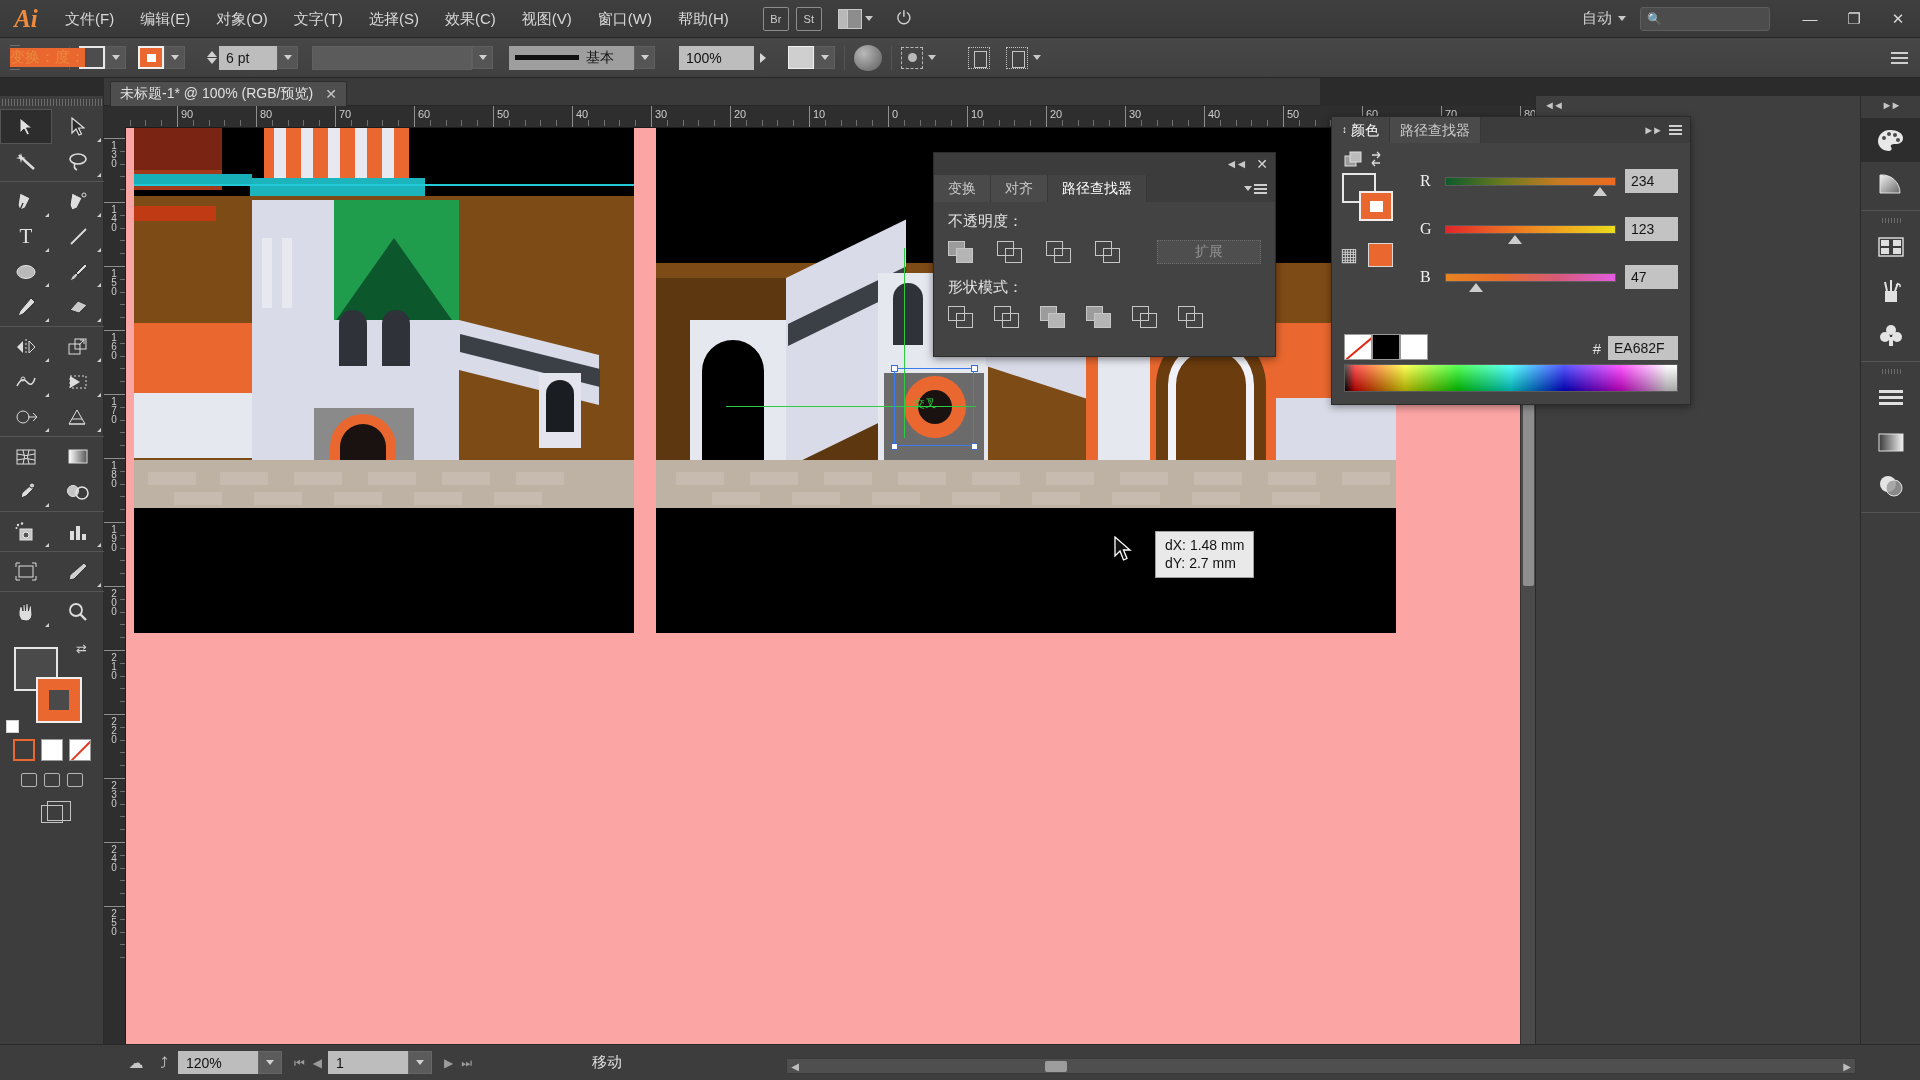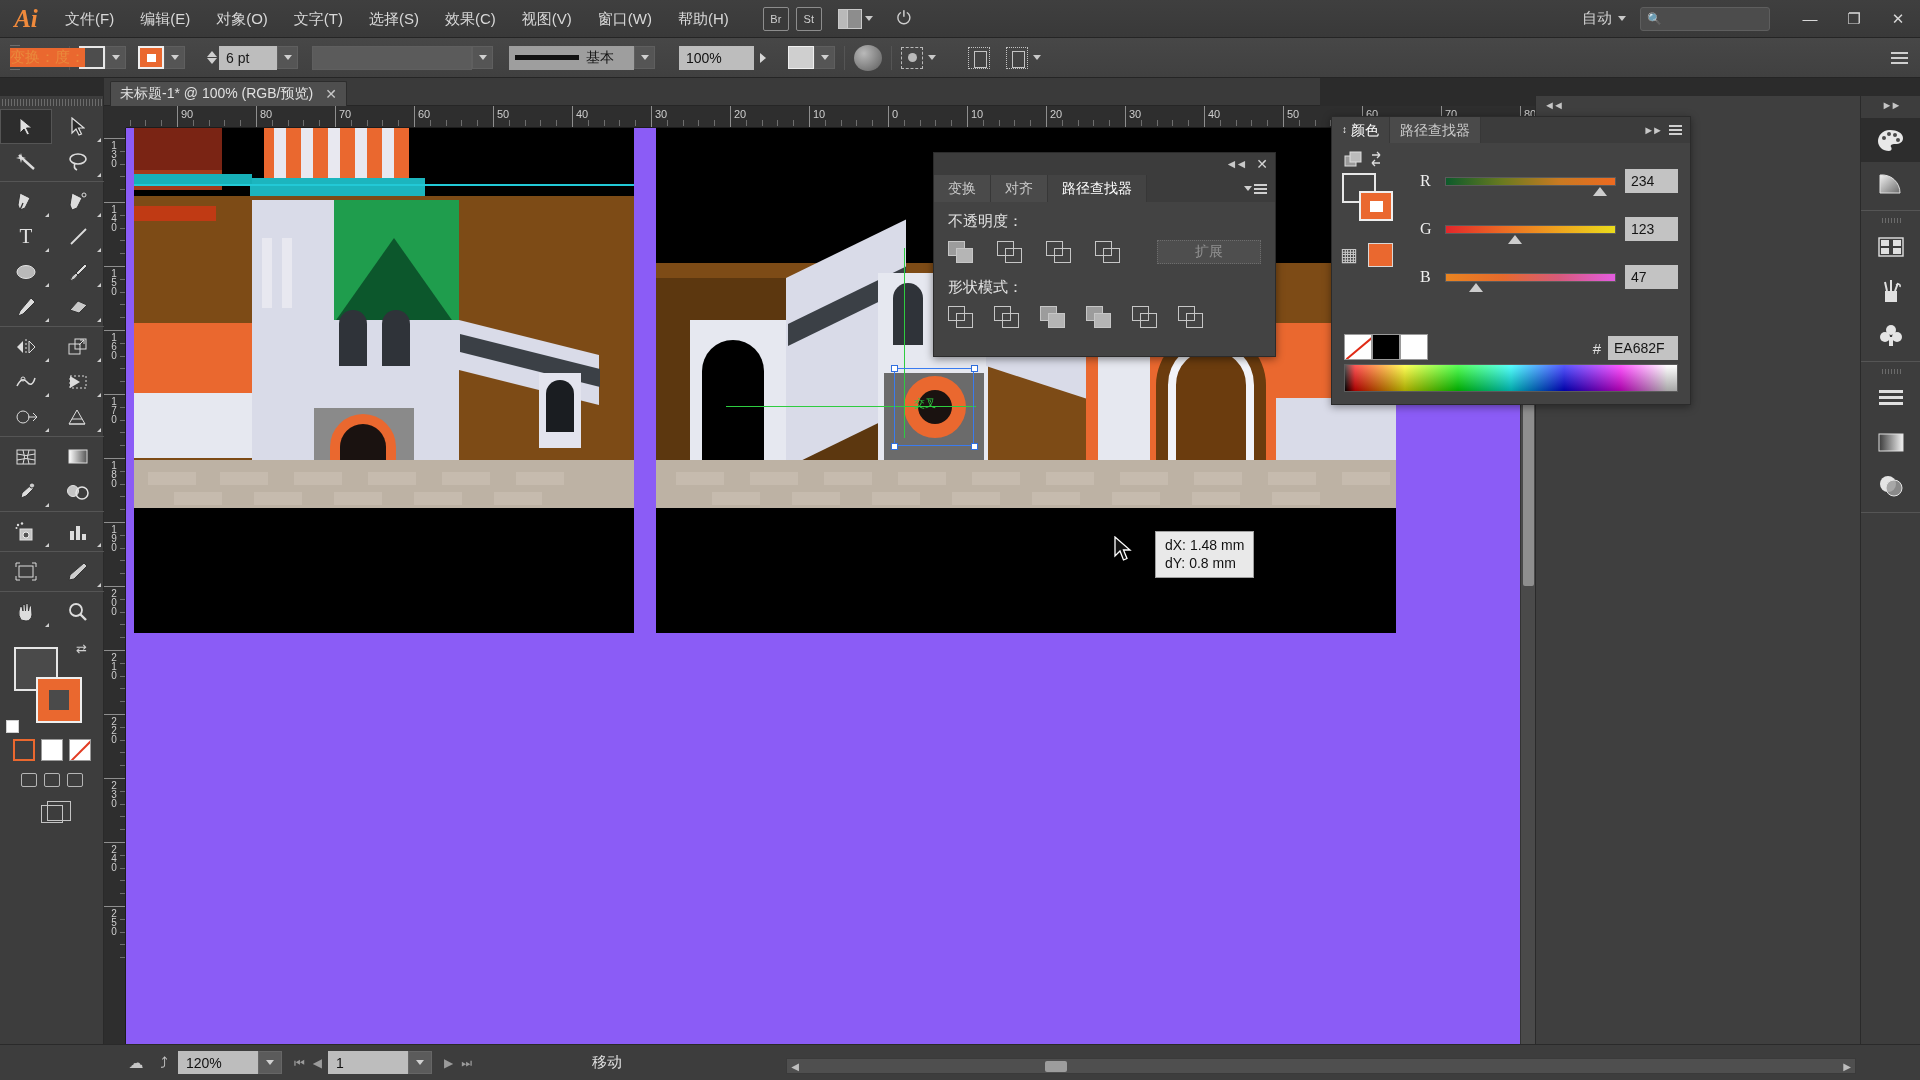--- a/index.html
+++ b/index.html
@@ -181,21 +181,21 @@
   }
   .ruler-corner { position:absolute;top:0;left:0;width:22px;height:22px;background:#2e2e2e;z-index:5;}
   .rtick { position:absolute; top:0; width:1px; height:22px; background:#8e8e8e; }
   .rtick.minor { height:6px; top:14px; background:#6e6e6e; }
   .rlabel { position:absolute; top:2px; font-size:11px; color:#cdcdcd;
      font-family:"Liberation Sans",sans-serif; }
   .vtick { position:absolute; left:0; height:1px; width:22px; background:#8e8e8e;}
   .vtick.minor { width:6px; left:16px; background:#6e6e6e;}
   .vlabel { position:absolute; left:3px; font-size:10px; color:#cdcdcd; width:14px;
      line-height:9px; text-align:center; }
-  .canvas-inner { position:absolute; top:22px; left:22px; right:0; bottom:0; background:#8b5cf6; }
+  .canvas-inner { position:absolute; top:22px; left:22px; right:0; bottom:0; background:#fca5a5; }
 
   .artboard { position:absolute; background:#000; }
   .ab1 { left:8px; top:0; width:500px; height:505px; }
   .ab2 { left:530px; top:0; width:740px; height:505px; }
   .art-clip { position:absolute; inset:0; overflow:hidden; }
 
   .sky { position:absolute; left:0;top:0;right:0;height:100%; background:#000; }
   .groundrow { position:absolute; left:0; right:0; height:48px; background:#bdb2a4; }
   .brickrow { position:absolute; height:13px; background:#cdc3b6; opacity:.55; }
   .hillL { position:absolute; background:#7d4b16; }
@@ -1139,21 +1139,21 @@
       <div class="cp-hex">
         <span class="cp-hexlbl">#</span>
         <span class="cp-hexval">EA682F</span>
       </div>
       <div class="cp-spectrum"></div>
     </div>
   </div>
 
   <div class="tooltip">
     <div>dX: 1.48 mm</div>
-    <div>dY: 0.8 mm</div>
+    <div>dY: 2.7 mm</div>
   </div>
 
   <div class="rpanel">
     <div class="rp-collapse">◄◄</div>
     <div class="rp-tab">
       <span class="rp-ico"></span>
       <span>画板</span>
     </div>
   </div>
 

